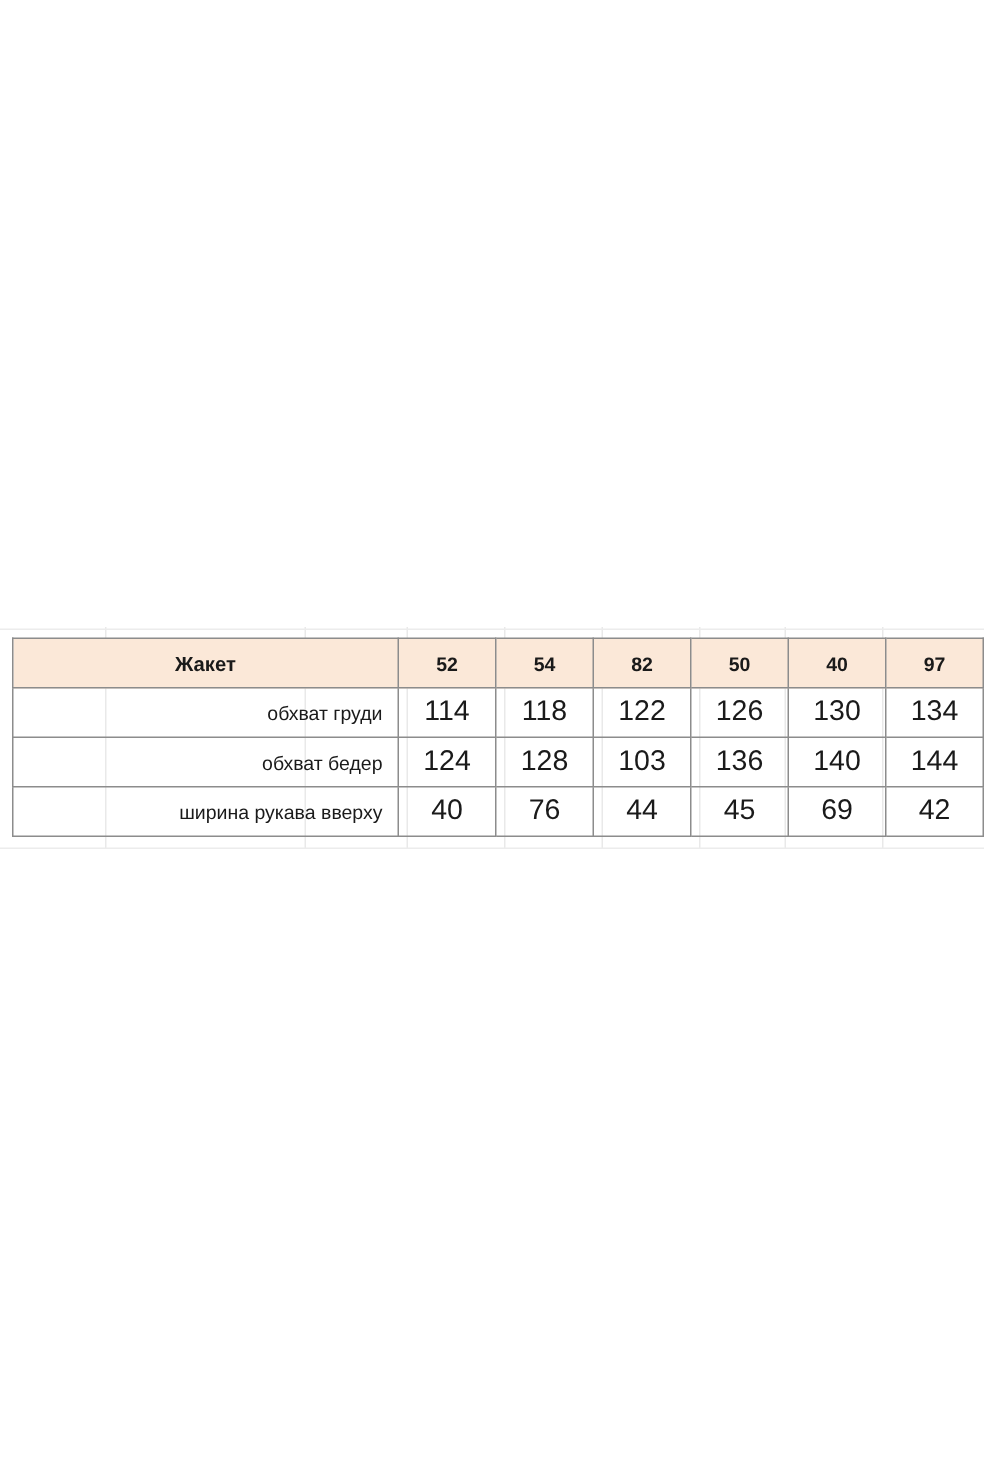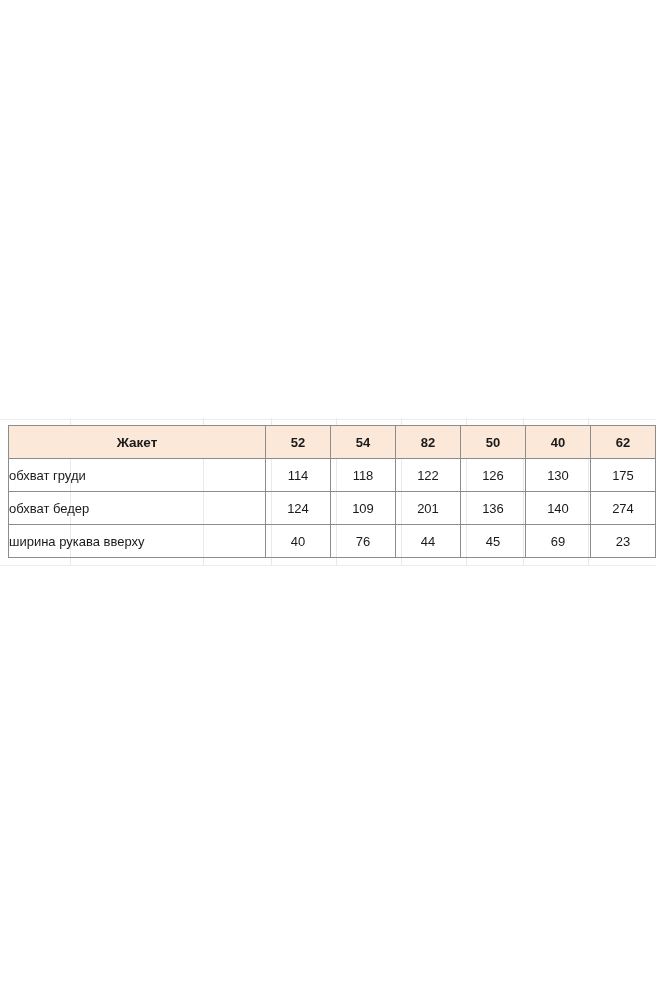--- a/index.html
+++ b/index.html
@@ -49,36 +49,36 @@
   table.size-table {
     border-collapse: collapse;
     width: 640px;
     table-layout: fixed;
   }
   table.size-table td, table.size-table th {
     border: 1px solid #8c8c8c;
     height: 32px;
     text-align: center;
     vertical-align: middle;
-    font-size: 13px;
+    font-size: 19px;
     color: #1a1a1a;
     font-weight: normal;
     padding: 0;
   }
   table.size-table thead td, table.size-table thead th {
     background: #fbe8d8;
     font-weight: bold;
     font-size: 13px;
   }
   table.size-table thead td.title-cell {
     font-weight: bold;
     font-size: 13.5px;
   }
   table.size-table tbody td.label-cell {
-    text-align: left;
+    text-align: right;
     padding-right: 10px;
     font-size: 13px;
   }
   td.col-label { width: 256px; }
   td.col-size { width: 64px; }
 </style>
 </head>
 <body>
 
 <div class="grid-layer">
@@ -97,46 +97,46 @@
 <div class="table-wrap">
   <table class="size-table">
     <thead>
       <tr>
         <td class="col-label title-cell">Жакет</td>
         <td class="col-size">52</td>
         <td class="col-size">54</td>
         <td class="col-size">82</td>
         <td class="col-size">50</td>
         <td class="col-size">40</td>
-        <td class="col-size">62</td>
+        <td class="col-size">97</td>
       </tr>
     </thead>
     <tbody>
       <tr>
         <td class="col-label label-cell">обхват груди</td>
         <td class="col-size">114</td>
         <td class="col-size">118</td>
         <td class="col-size">122</td>
         <td class="col-size">126</td>
         <td class="col-size">130</td>
-        <td class="col-size">175</td>
+        <td class="col-size">134</td>
       </tr>
       <tr>
         <td class="col-label label-cell">обхват бедер</td>
         <td class="col-size">124</td>
-        <td class="col-size">109</td>
-        <td class="col-size">201</td>
+        <td class="col-size">128</td>
+        <td class="col-size">103</td>
         <td class="col-size">136</td>
         <td class="col-size">140</td>
-        <td class="col-size">274</td>
+        <td class="col-size">144</td>
       </tr>
       <tr>
         <td class="col-label label-cell">ширина рукава вверху</td>
         <td class="col-size">40</td>
         <td class="col-size">76</td>
         <td class="col-size">44</td>
         <td class="col-size">45</td>
         <td class="col-size">69</td>
-        <td class="col-size">23</td>
+        <td class="col-size">42</td>
       </tr>
     </tbody>
   </table>
 </div>
 
 </body></html>

